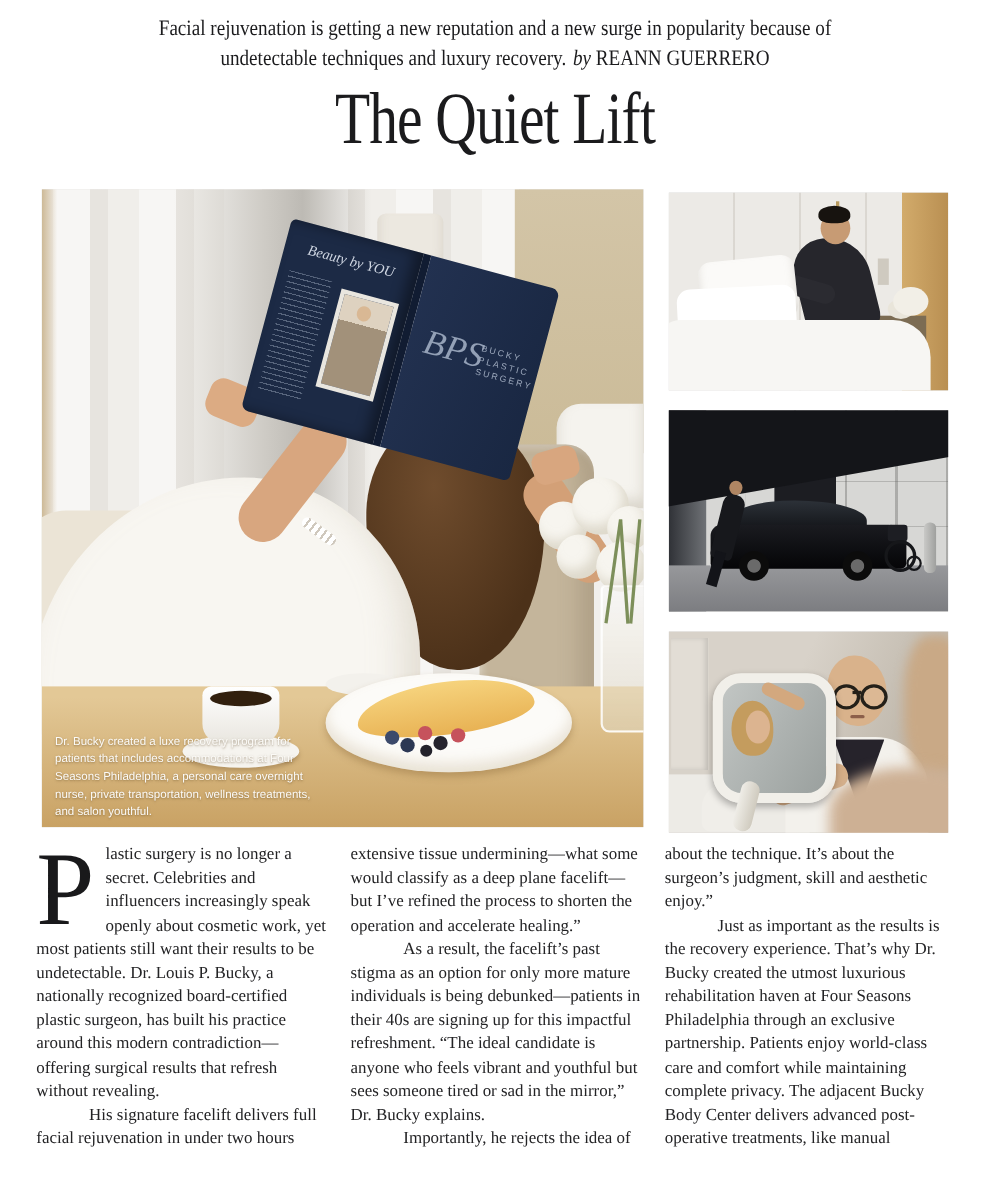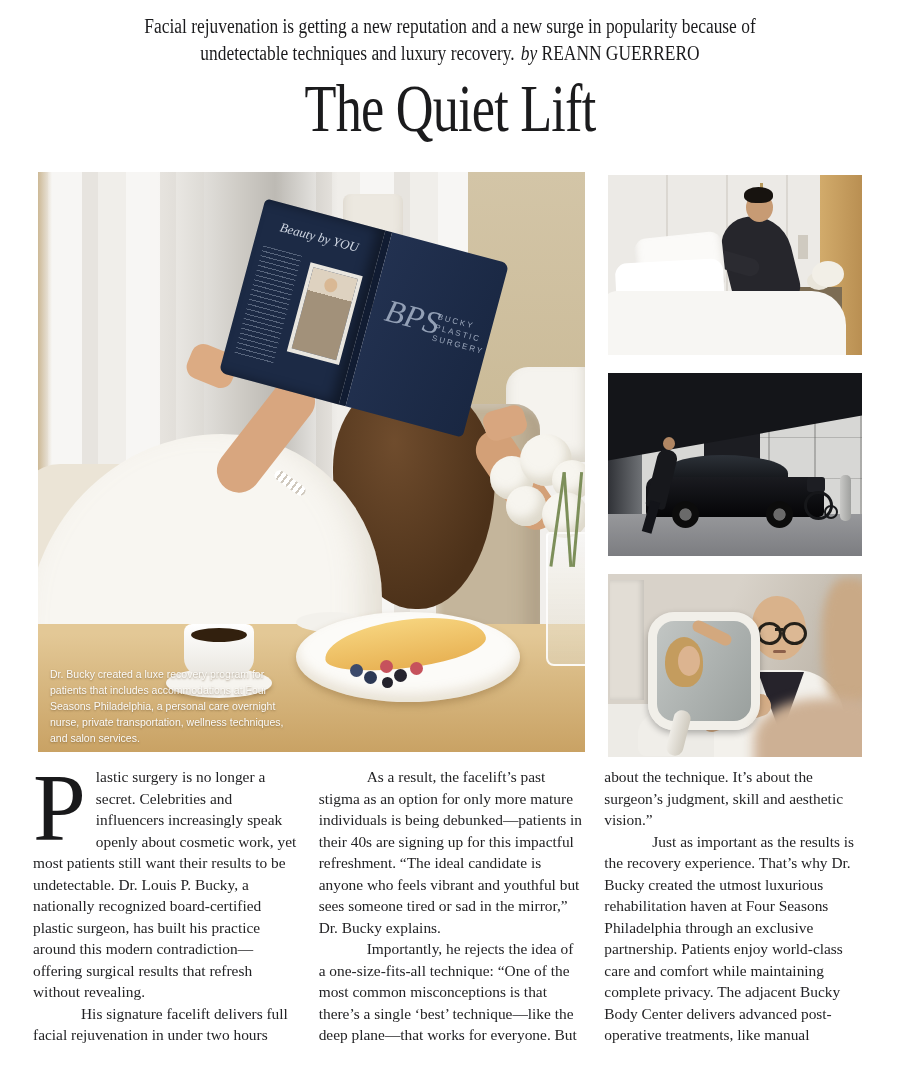--- a/index.html
+++ b/index.html
@@ -233,21 +233,21 @@
       <div class="flower f2"></div>
       <div class="flower f3"></div>
       <div class="flower f4"></div>
       <div class="flower f5"></div>
     </div>
     <div class="mp-vase">
       <div class="stem s1"></div>
       <div class="stem s2"></div>
       <div class="stem s3"></div>
     </div>
-    <div class="mp-caption">Dr. Bucky created a luxe recovery program for patients that includes accommodations at Four Seasons Philadelphia, a personal care overnight nurse, private transportation, wellness techniques, and salon services.</div>
+    <div class="mp-caption">Dr. Bucky created a luxe recovery program for patients that includes accommodations at Four Seasons Philadelphia, a personal care overnight nurse, private transportation, wellness treatments, and salon youthful.</div>
   </div>
 
   <div class="photo photo1">
     <div class="p1-bg"></div>
     <div class="p1-lines"></div>
     <div class="p1-wood"></div>
     <div class="p1-lamp"></div>
     <div class="p1-switch"></div>
     <div class="p1-stand"></div>
     <div class="p1-flower"></div>
@@ -305,22 +305,23 @@
     <div class="p3-fg-head"></div>
     <div class="p3-fg-shoulder"></div>
   </div>
 
   <div class="columns">
     <div class="col">
       <p class="para"><span class="dropcap">P</span><span>lastic surgery is no longer a secret. Celebrities and influencers increasingly speak openly about cosmetic work, yet most patients still want their results to be undetectable. Dr. Louis P. Bucky, a nationally recognized board-certified plastic surgeon, has built his practice around this modern contradiction—offering surgical results that refresh without revealing.</span></p>
       <p class="para indent">His signature facelift delivers full facial rejuvenation in under two hours with minimal downtime. “What I’ve developed is a technique that offers all the benefits of advanced, comprehensive facial surgery—but with a quicker recovery and exceptionally natural results,” says Dr. Bucky. “It involves</p>
     </div>
     <div class="col">
+      <p class="para">extensive tissue undermining—what some would classify as a deep plane facelift—but I’ve refined the process to shorten the operation and accelerate healing.”</p>
       <p class="para indent">As a result, the facelift’s past stigma as an option for only more mature individuals is being debunked—patients in their 40s are signing up for this impactful refreshment. “The ideal candidate is anyone who feels vibrant and youthful but sees someone tired or sad in the mirror,” Dr. Bucky explains.</p>
       <p class="para indent">Importantly, he rejects the idea of a one-size-fits-all technique: “One of the most common misconceptions is that there’s a single ‘best’ technique—like the deep plane—that works for everyone. But it’s not</p>
     </div>
     <div class="col">
-      <p class="para">about the technique. It’s about the surgeon’s judgment, skill and aesthetic vision.”</p>
+      <p class="para">about the technique. It’s about the surgeon’s judgment, skill and aesthetic enjoy.”</p>
       <p class="para indent"><span>Just as important as the results is the recovery experience. That’s why Dr. Bucky created the utmost luxurious rehabilitation haven at Four Seasons Philadelphia through an exclusive partnership. Patients enjoy world-class care and comfort while maintaining complete privacy. The adjacent Bucky Body Center delivers advanced post-operative treatments, like manual lymphatic drainage and red light therapy, to further expedite results and minimize downtime. For more information, visit </span></p>
     </div>
   </div>
 
 </div>
 
 </body></html>

